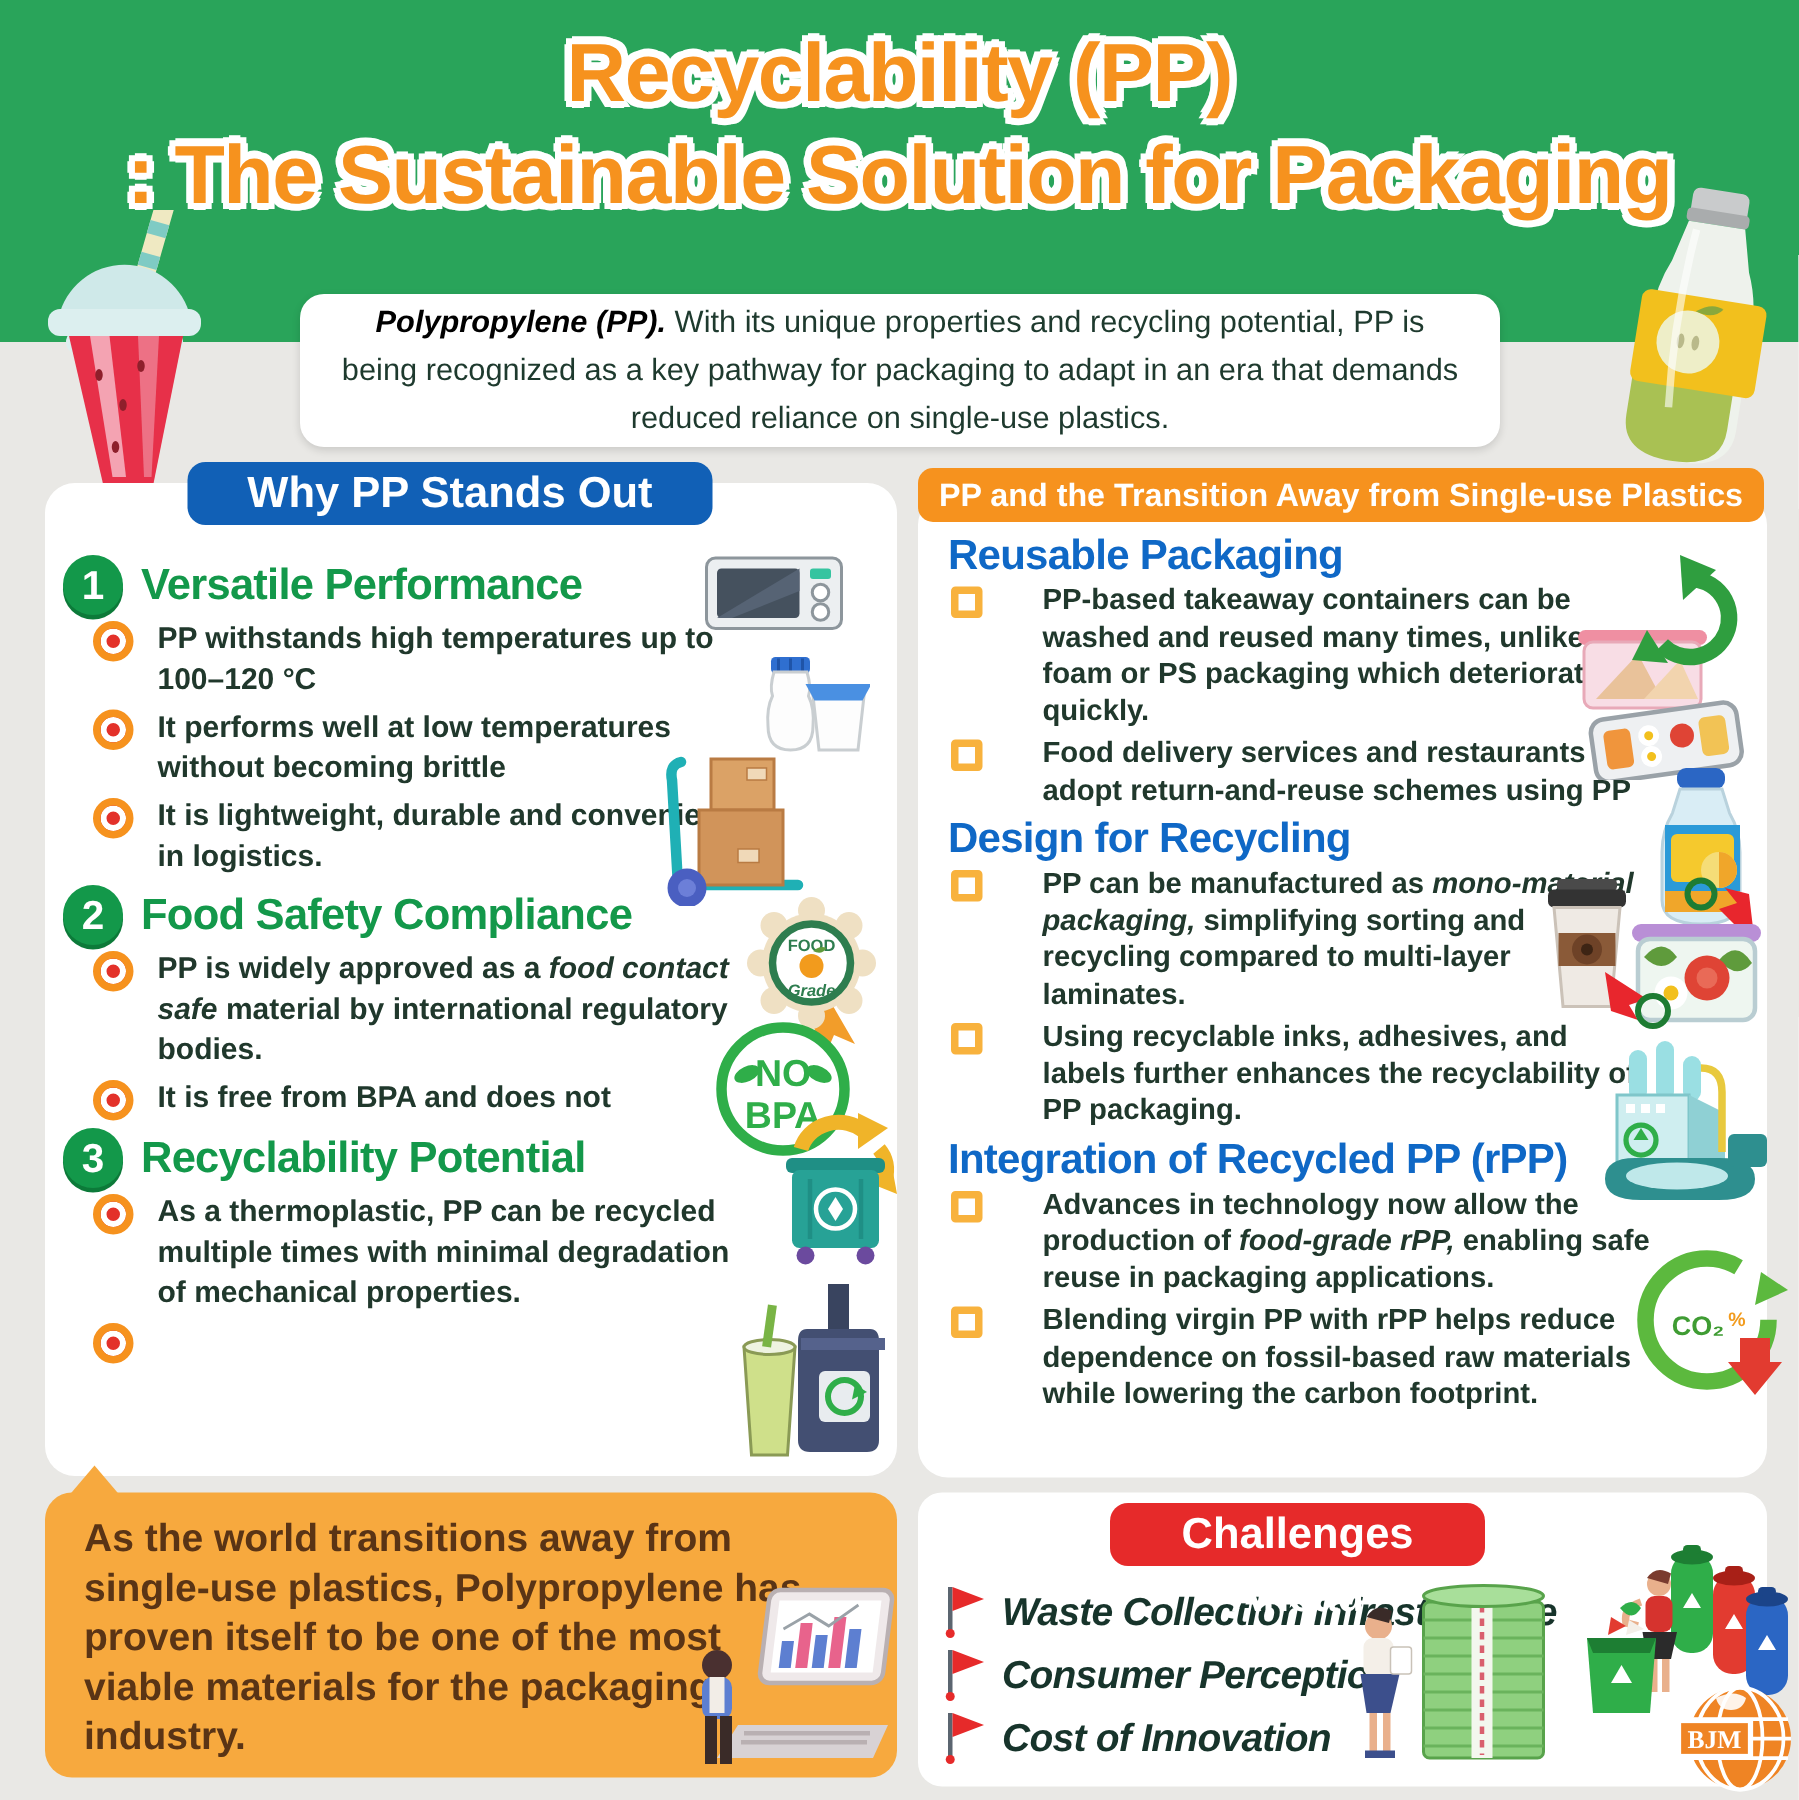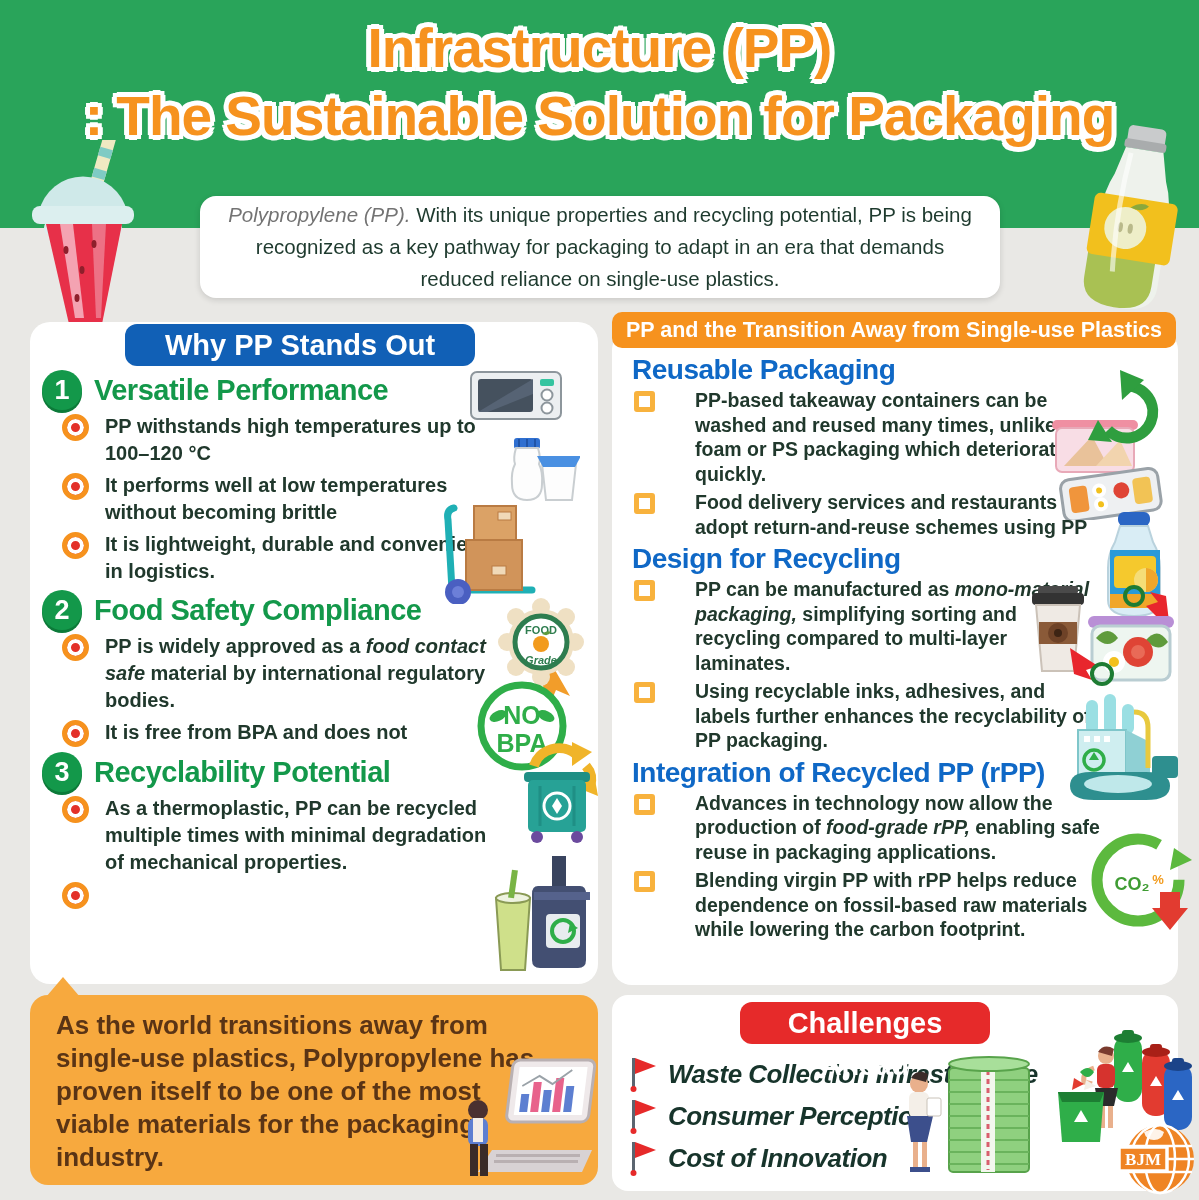--- a/index.html
+++ b/index.html
@@ -12,32 +12,32 @@
   
   .titles{position:absolute;left:0;top:14px;width:1199px;text-align:center;z-index:2;}
   .t1,.t2{font-size:55px;font-weight:bold;color:#f6921e;letter-spacing:-1px;line-height:68px;margin:0;
     text-shadow:-4px -4px 0 #fff,4px -4px 0 #fff,-4px 4px 0 #fff,4px 4px 0 #fff,
                 -5px 0 0 #fff,5px 0 0 #fff,0 -5px 0 #fff,0 5px 0 #fff;}
   .t3{font-size:46px;font-weight:bold;color:#ffffff;line-height:56px;margin:0;letter-spacing:-0.5px;}
   .intro{position:absolute;left:200px;top:196px;width:800px;height:102px;background:#fff;border-radius:16px;
     box-shadow:0 2px 6px rgba(0,0,0,.14);display:flex;align-items:center;justify-content:center;
     padding:6px 26px;box-sizing:border-box;text-align:center;z-index:2;}
   .intro p{margin:0;font-size:20.5px;line-height:1.55;color:#1e3a2e;}
-  .intro .lead{font-weight:normal;font-style:italic;color:#737373;}
+  .intro .lead{font-weight:bold;font-style:italic;color:#000000;}
 
   
   .card{position:absolute;background:#fff;border-radius:20px;z-index:2;box-sizing:border-box;}
   .card-left{left:30px;top:322px;width:568px;height:662px;padding-top:46px;}
   .card-right{left:612px;top:330px;width:566px;height:655px;padding-top:22px;}
   .card-conc{left:30px;top:995px;width:568px;height:190px;background:#f7a93e;border-radius:18px;}
   .card-chal{left:612px;top:995px;width:566px;height:196px;border-radius:16px;}
   .tail{position:absolute;left:46px;top:977px;width:0;height:0;z-index:2;
     border-left:17px solid transparent;border-right:17px solid transparent;border-bottom:20px solid #f7a93e;}
 
-  .lp-header{position:absolute;left:125px;top:324px;width:350px;height:42px;background:#1160b6;border-radius:12px;
+  .lp-header{position:absolute;left:125px;top:308px;width:350px;height:42px;background:#1160b6;border-radius:12px;
     color:#fff;font-size:29px;font-weight:bold;text-align:center;line-height:42px;z-index:4;}
   .rp-header{position:absolute;left:612px;top:312px;width:564px;height:36px;background:#f6921e;border-radius:10px;
     color:#fff;font-size:21.5px;font-weight:bold;text-align:center;line-height:36px;z-index:4;}
   .ch-header{position:absolute;left:740px;top:1002px;width:250px;height:42px;background:#e62a2a;border-radius:12px;
     color:#fff;font-size:29px;font-weight:bold;text-align:center;line-height:42px;z-index:4;}
 
   
   .lsec-head{display:flex;align-items:center;gap:12px;margin:2px 0 3px 12px;height:40px;}
   .num{width:40px;height:40px;border-radius:50%;background:#13984a;color:#fff;font-size:27px;font-weight:bold;
     display:flex;align-items:center;justify-content:center;box-shadow:0 3px 0 #0c7a39;}
@@ -102,21 +102,21 @@
       <rect x="29" y="74" width="84" height="62" rx="6" fill="#f2c01d"></rect>
       <circle cx="64" cy="105" r="21" fill="#eeeec8"></circle>
       <path d="M66 84 q10 -8 18 -4 q-6 8 -18 4" fill="#8aa83c"></path>
       <ellipse cx="59" cy="105" rx="2.5" ry="5" fill="#b9b98a"></ellipse>
         <ellipse cx="69" cy="105" rx="2.5" ry="5" fill="#b9b98a"></ellipse>
       <path d="M58 30 q-6 60 0 120" stroke="#ffffff" stroke-width="5" fill="none" opacity="0.6"></path>
     </g>
   </svg>
 
   <div class="titles">
-    <p class="t1">Infrastructure (PP)</p>
+    <p class="t1">Recyclability (PP)</p>
     <p class="t2">: The Sustainable Solution for Packaging</p>
   </div>
 
   <div class="intro">
     <p><span class="lead">Polypropylene (PP).</span><span> With its unique properties and recycling potential, PP is being recognized as a key pathway for packaging to adapt in an era that demands reduced reliance on single-use plastics.</span></p>
   </div>
 
   <div class="card card-left">
 
     <div class="lsec-head">

